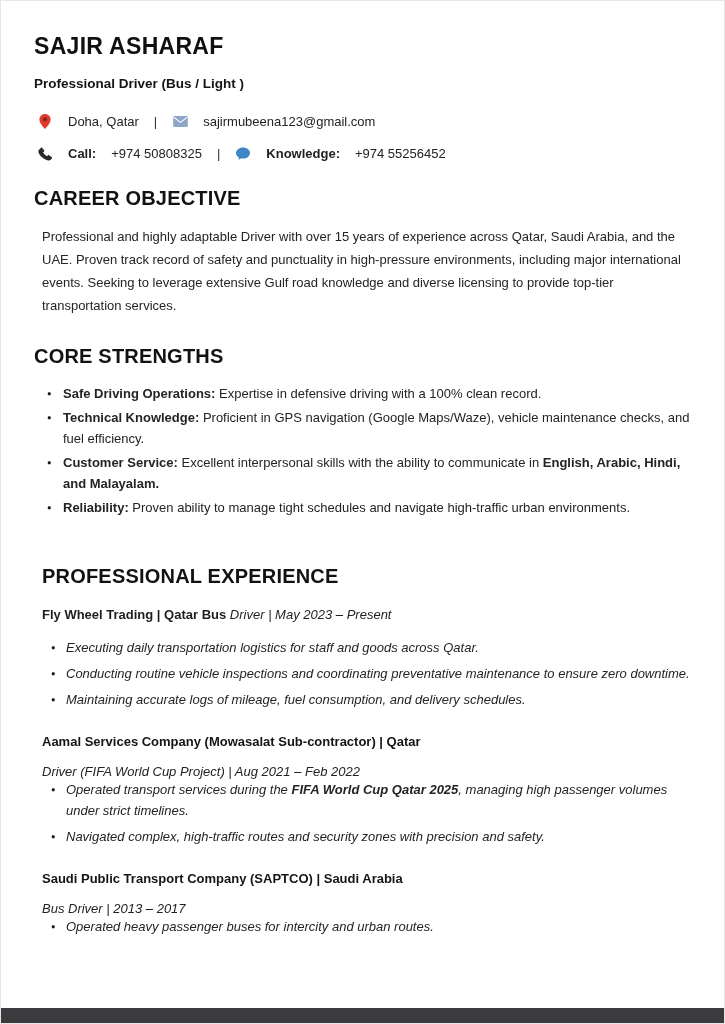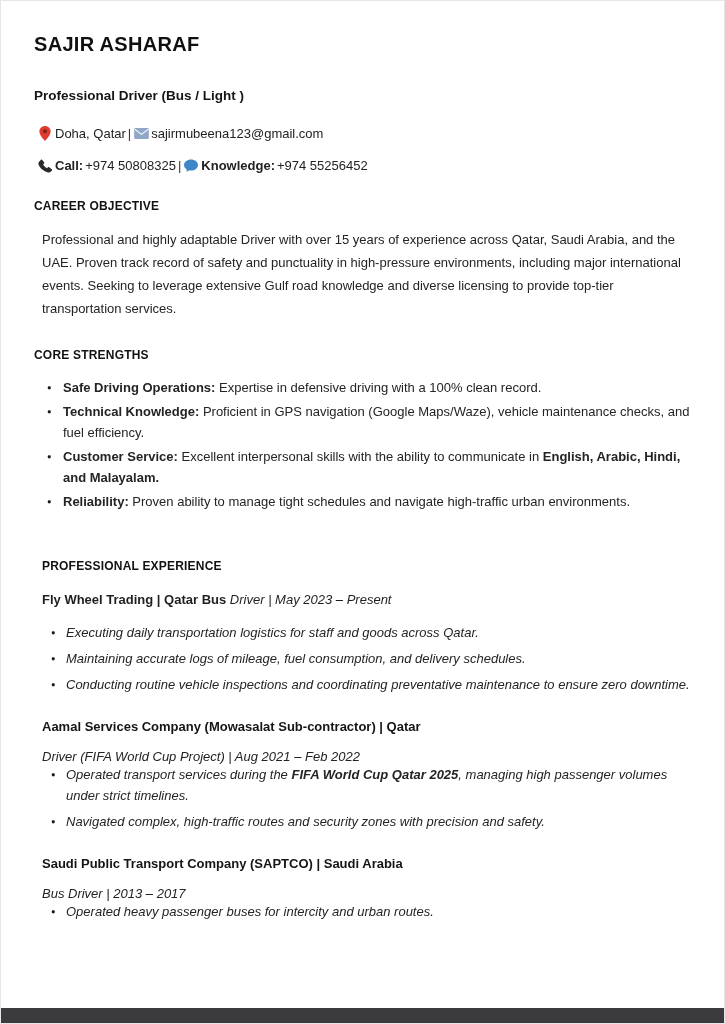--- a/index.html
+++ b/index.html
@@ -12,35 +12,35 @@
   }
   .page {
     position:relative;
     width:725px; height:1024px;
     background:#ffffff;
     border:1px solid #e6e6e6;
     padding:30px 34px 0 33px;
     overflow:hidden;
   }
   h1.name {
-    font-size:20px; font-weight:700; color:#101010;
-    letter-spacing:.3px; margin:2px 0 32px;
+    font-size:23px; font-weight:700; color:#101010;
+    letter-spacing:.3px; margin:2px 0 16px;
   }
   .subtitle { font-size:13.5px; font-weight:700; color:#151515; margin-bottom:23px; }
   .contact-row {
-    display:flex; align-items:center; gap:2px;
+    display:flex; align-items:center; gap:15px;
     font-size:13px; color:#222; margin-bottom:17px; padding-left:3px;
   }
   .contact-row.second { margin-bottom:26px; }
   .icon { display:inline-flex; align-items:center; justify-content:center; width:16px; }
   .sep { color:#333; }
   .b { font-weight:700; }
   .i { font-style:italic; }
   h2.section {
-    font-size:12px; font-weight:700; color:#121212;
+    font-size:20px; font-weight:700; color:#121212;
     letter-spacing:.2px; margin:0 0 15px;
   }
   .objective {
     font-size:13px; line-height:1.78; color:#242424;
     margin:0 8px 27px; max-width:660px;
   }
   ul.bullets { list-style:none; font-size:13px; line-height:1.62; color:#242424; }
   ul.bullets li { position:relative; padding-left:29px; margin-bottom:3px; max-width:660px; }
   ul.bullets li::before {
     content:"●"; position:absolute; left:13px; top:5px;
@@ -117,22 +117,22 @@
   <section class="experience">
     <h2 class="section">PROFESSIONAL EXPERIENCE</h2>
 
     <div class="job">
       <div class="job-header">
         <span class="b">Fly Wheel Trading | Qatar Bus</span>
         <span class="i">Driver | May 2023 – Present</span>
       </div>
       <ul class="bullets job">
         <li><span>Executing daily transportation logistics for staff and goods across Qatar.</span><span class="b"></span><span></span></li>
+        <li><span>Conducting routine vehicle inspections and coordinating preventative maintenance to ensure zero downtime.</span><span class="b"></span><span></span></li>
         <li><span>Maintaining accurate logs of mileage, fuel consumption, and delivery schedules.</span><span class="b"></span><span></span></li>
-        <li><span>Conducting routine vehicle inspections and coordinating preventative maintenance to ensure zero downtime.</span><span class="b"></span><span></span></li>
       </ul>
     </div>
 
     <div class="job">
       <div class="job-company">Aamal Services Company (Mowasalat Sub-contractor) | Qatar</div>
       <div class="job-role">Driver (FIFA World Cup Project) | Aug 2021 – Feb 2022</div>
       <ul class="bullets job">
         <li><span>Operated transport services during the </span><span class="b">FIFA World Cup Qatar 2025</span><span>, managing high passenger volumes under strict timelines.</span></li>
         <li><span>Navigated complex, high-traffic routes and security zones with precision and safety.</span><span class="b"></span><span></span></li>
       </ul>

